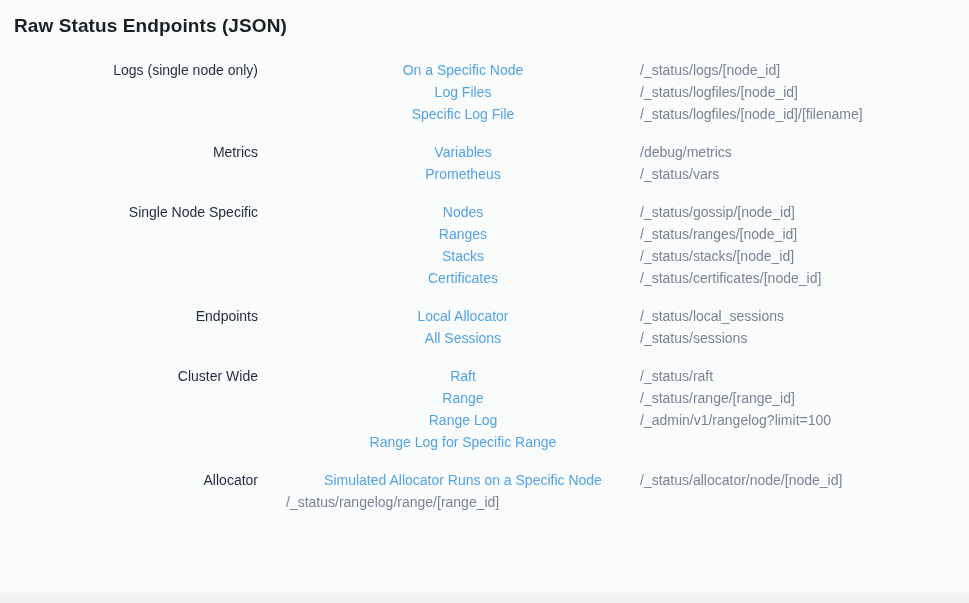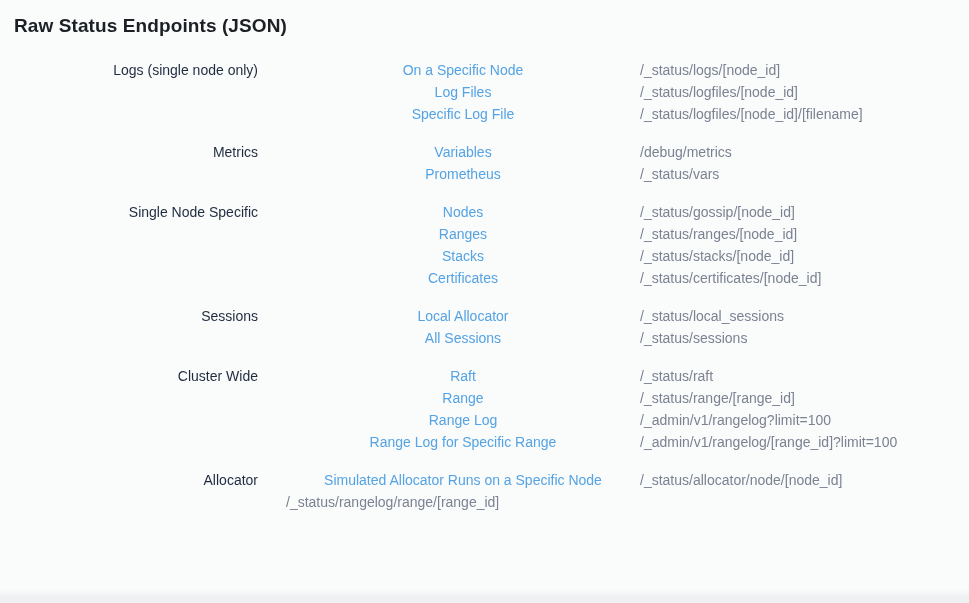--- a/index.html
+++ b/index.html
@@ -124,21 +124,21 @@
         <a class="endpoint-link" href="#">Stacks</a>
         <span class="endpoint-path">/_status/stacks/[node_id]</span>
       </div>
           <div class="endpoint-row">
         <a class="endpoint-link" href="#">Certificates</a>
         <span class="endpoint-path">/_status/certificates/[node_id]</span>
       </div>
         </div>
   </div>
       <div class="endpoint-group">
-    <div class="group-category">Sessions</div>
+    <div class="group-category">Endpoints</div>
     <div class="group-rows">
 
     <div class="endpoint-row">
         <a class="endpoint-link" href="#">Local Allocator</a>
         <span class="endpoint-path">/_status/local_sessions</span>
       </div>
           <div class="endpoint-row">
         <a class="endpoint-link" href="#">All Sessions</a>
         <span class="endpoint-path">/_status/sessions</span>
       </div>
@@ -155,21 +155,20 @@
           <div class="endpoint-row">
         <a class="endpoint-link" href="#">Range</a>
         <span class="endpoint-path">/_status/range/[range_id]</span>
       </div>
           <div class="endpoint-row">
         <a class="endpoint-link" href="#">Range Log</a>
         <span class="endpoint-path">/_admin/v1/rangelog?limit=100</span>
       </div>
           <div class="endpoint-row">
         <a class="endpoint-link" href="#">Range Log for Specific Range</a>
-        <span class="endpoint-path">/_admin/v1/rangelog/[range_id]?limit=100</span>
       </div>
         </div>
   </div>
       <div class="endpoint-group">
     <div class="group-category">Allocator</div>
     <div class="group-rows">
 
     <div class="endpoint-row">
         <a class="endpoint-link" href="#">Simulated Allocator Runs on a Specific Node</a>
         <span class="endpoint-path">/_status/allocator/node/[node_id]</span>

